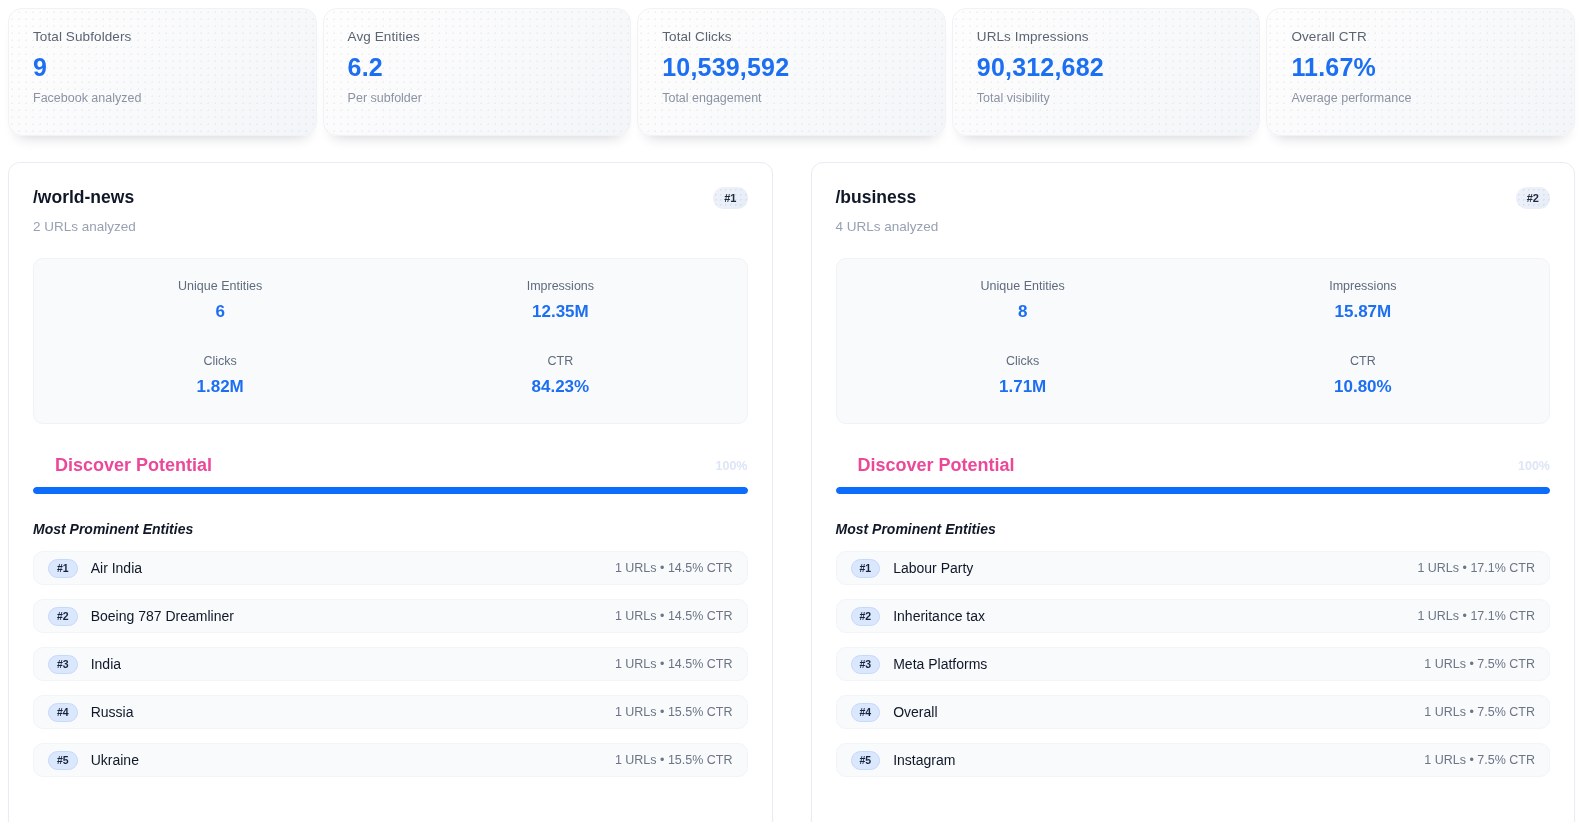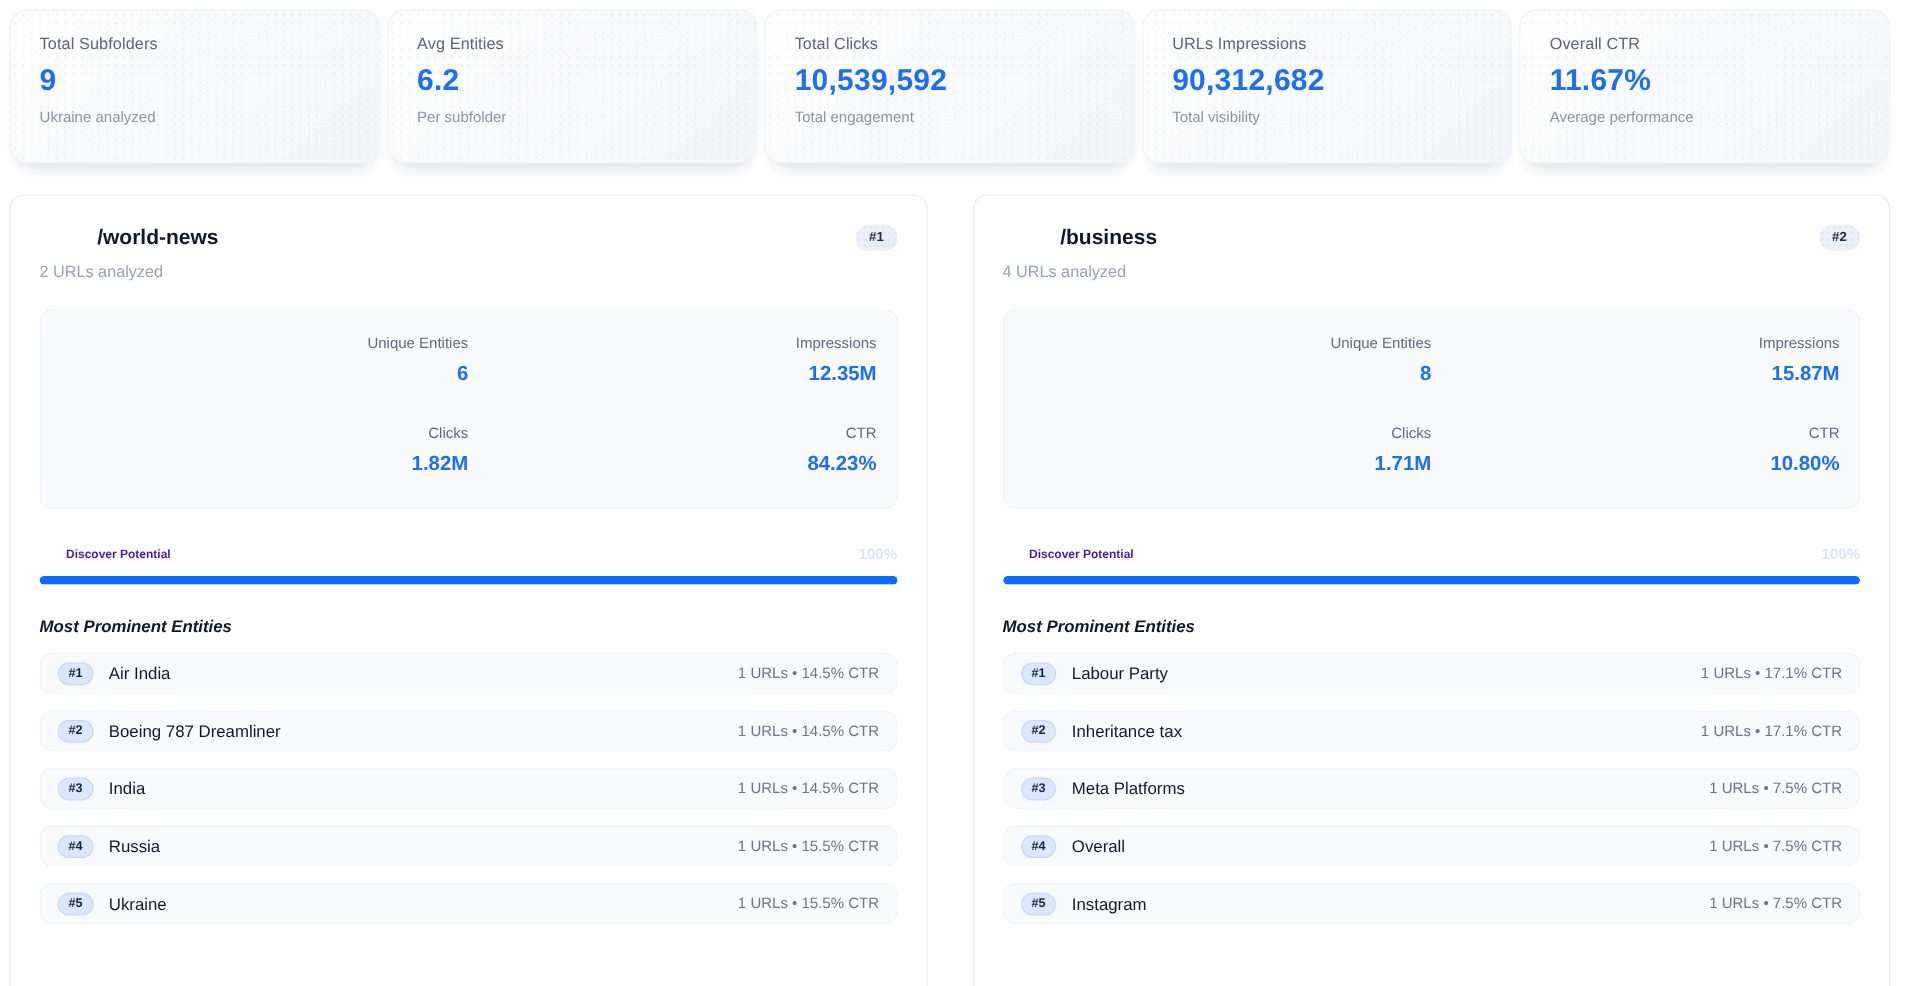--- a/index.html
+++ b/index.html
@@ -23,41 +23,41 @@
   .sum-sub { margin-top:9px; font-size:12.5px; color:#8b93a3; }
 
   
   .folders-row { display:grid; grid-template-columns:1fr 1fr; gap:38px; }
   .folder-card {
     background:#ffffff; border:1px solid #e9edf3; border-radius:12px;
     padding:24px; min-height:690px;
     box-shadow:0 1px 2px rgba(15,23,42,.03);
   }
   .folder-head { display:flex; justify-content:space-between; align-items:flex-start; }
-  .folder-title { font-size:17.5px; font-weight:700; color:#101828;margin-left:48px; }
+  .folder-title { font-size:17.5px; font-weight:700; color:#101828; }
   .folder-sub { margin-top:11px; font-size:13.5px; color:#98a1b2; }
   .rank-badge {
     background:
       radial-gradient(rgba(130,145,175,0.14) 1px, transparent 1px),
       linear-gradient(135deg,#eef2fa,#e7edf8);
     background-size:5px 5px,100% 100%;
     border-radius:999px; padding:5px 11px; font-size:11px; font-weight:700; color:#222c3f;
   }
 
   .stats-box {
     margin-top:24px; background:#f9fafc; border:1px solid #eff2f6; border-radius:10px;
     padding:20px 16px 26px; display:grid; grid-template-columns:1fr 1fr;
-    row-gap:32px; text-align:right;
+    row-gap:32px; text-align:center;
   }
   .stat-label { font-size:12.5px; color:#5f6b7d; }
   .stat-value { margin-top:9px; font-size:17px; font-weight:700; color:#1d6ff2; }
 
   .discover { margin-top:31px; }
   .discover-head { display:flex; justify-content:space-between; align-items:center; }
-  .discover-label { font-size:10px; font-weight:600; color:#4c1d95;padding-left:22px; }
+  .discover-label { font-size:18px; font-weight:600; color:#ec4899;padding-left:22px; }
   .discover-value { font-size:12.5px; font-weight:700; color:#dde5f6; }
   .progress-track { margin-top:11px; height:7px; border-radius:999px; background:#e8eef8; overflow:hidden; }
   .progress-fill { height:100%; border-radius:999px; background:#0c6cfb; }
 
   .entities-heading { margin-top:27px; font-size:14px; font-weight:600; color:#101828;font-style:italic; }
   .entity-row {
     margin-top:14px; background:#f8fafc; border:1px solid #f1f4f8; border-radius:10px;
     height:34px; padding:0 14px; display:flex; align-items:center; justify-content:space-between;
     cursor:pointer;
   }
@@ -71,21 +71,21 @@
 </style>
 </head>
 <body>
 
 <div class="page">
 
   <div class="summary-row">
     <div class="sum-card">
       <div class="sum-label">Total Subfolders</div>
       <div class="sum-value">9</div>
-      <div class="sum-sub">Ukraine analyzed</div>
+      <div class="sum-sub">Facebook analyzed</div>
     </div>
     <div class="sum-card">
       <div class="sum-label">Avg Entities</div>
       <div class="sum-value">6.2</div>
       <div class="sum-sub">Per subfolder</div>
     </div>
     <div class="sum-card">
       <div class="sum-label">Total Clicks</div>
       <div class="sum-value">10,539,592</div>
       <div class="sum-sub">Total engagement</div>

